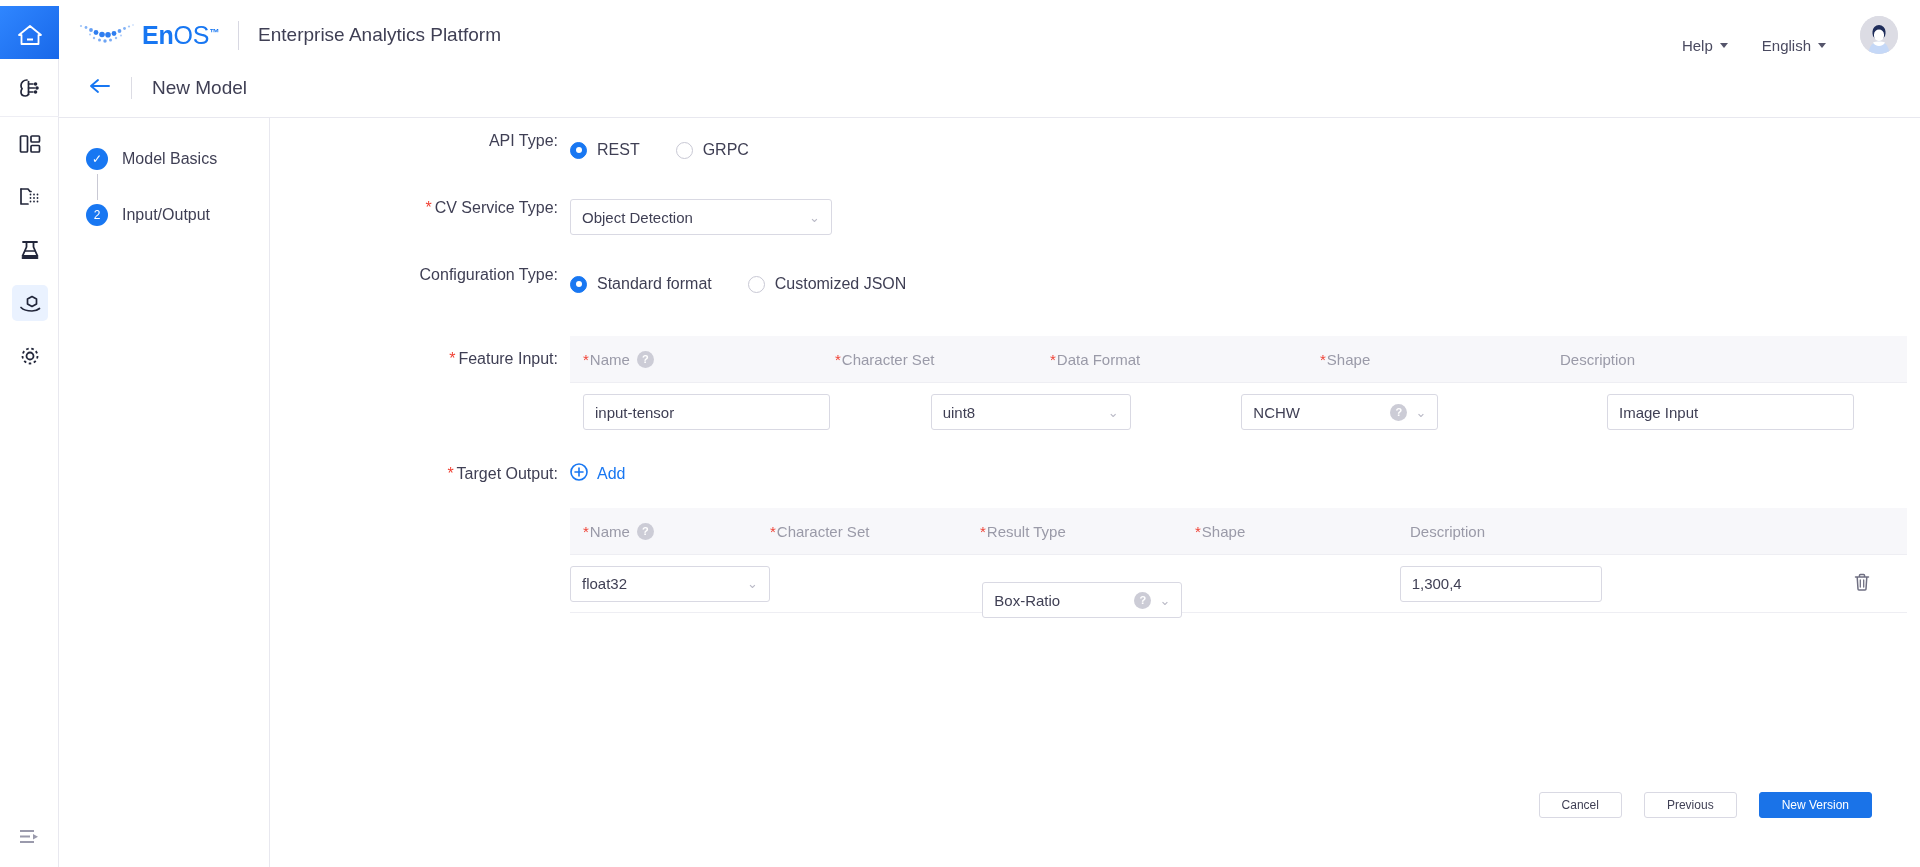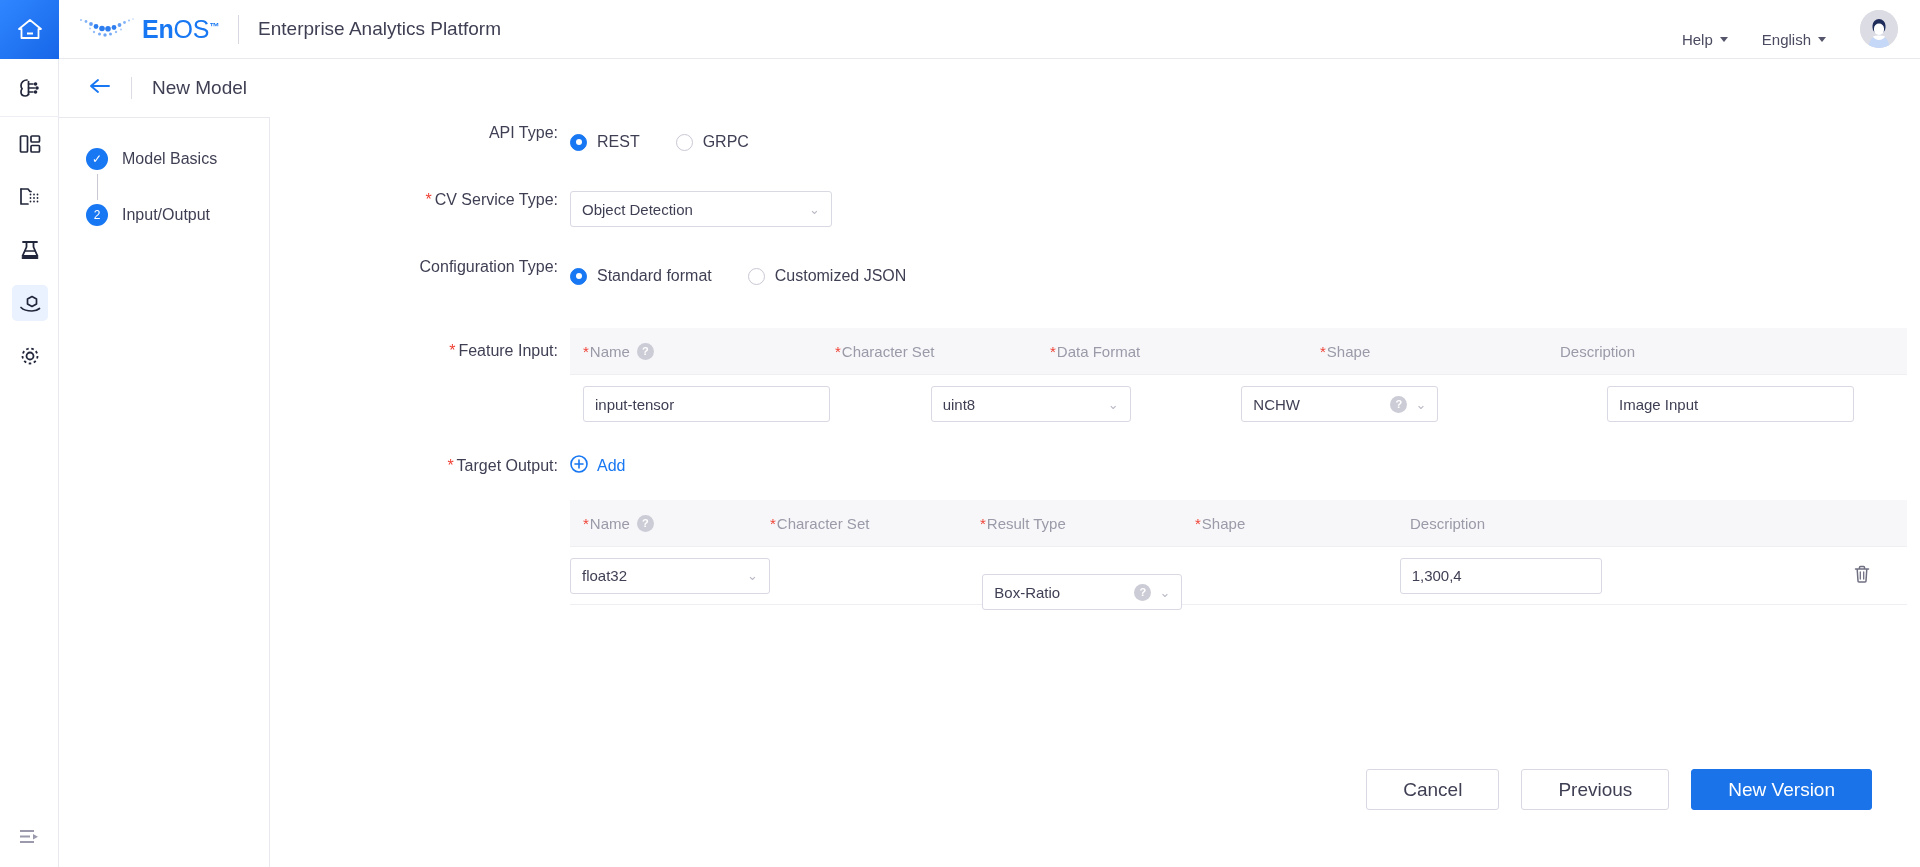--- a/index.html
+++ b/index.html
@@ -5,21 +5,21 @@
   * { box-sizing: border-box; margin: 0; padding: 0; }
   html, body {
     width: 1920px; height: 867px;
     font-family: "Liberation Sans", sans-serif;
     background: #ffffff;
     color: #3b3b4f;
     overflow: hidden;
   }
   
   .topbar {
-    position: absolute; top: 0; left: 0; width: 1920px; height: 59px;
+    position: absolute; top: 6px; left: 0; width: 1920px; height: 59px;
     background: #ffffff;
     border-bottom: 1px solid #e8e8ef;
     display: flex; align-items: center;
   }
   .home-tile {
     width: 59px; height: 59px;
     background: linear-gradient(135deg, #2f86ff 0%, #1766e8 100%);
     display: flex; align-items: center; justify-content: center;
     flex: 0 0 59px;
   }
@@ -108,21 +108,21 @@
     font-size: 12px; display: flex; align-items: center; justify-content: center;
     flex: 0 0 22px;
   }
   .step-label { margin-left: 14px; font-size: 16px; color: #3f3f54; }
   .step-connector {
     width: 1px; height: 26px; background: #c9c9d4;
     margin-left: 38px;
   }
   
   .form {
-    position: absolute; top: 110px; left: 270px;
+    position: absolute; top: 118px; left: 270px;
     width: 1650px; height: 749px;
     background: #ffffff; overflow: hidden;
   }
   .row { display: flex; align-items: flex-start; }
   .row-label {
     width: 300px; text-align: right;
     font-size: 16px; color: #3f3f54;
     padding-right: 12px; flex: 0 0 300px;
     white-space: nowrap;
   }
@@ -170,23 +170,23 @@
     display: flex; align-items: center; color: #1877f2;
     font-size: 16px; cursor: pointer;
   }
   .add-link .plus-ic { margin-right: 9px; }
   
   .footer-btns {
     position: absolute; right: 48px; bottom: 49px;
     display: flex; align-items: center;
   }
   .btn {
-    height: 41px; border-radius: 3px; font-size: 19px;
+    height: 26px; border-radius: 3px; font-size: 12px;
     display: flex; align-items: center; justify-content: center;
-    cursor: pointer; padding: 0 36px; margin-left: 22px;
+    cursor: pointer; padding: 0 22px; margin-left: 22px;
   }
   .btn-default { background: #fff; border: 1px solid #d9d9e3; color: #3f3f54; }
   .btn-primary { background: #1a73e8; color: #fff; border: 1px solid #1a73e8; }
 </style>
 </head>
 <body>
 
 <div class="topbar">
   <div class="home-tile">
     <span class="home-icon">

